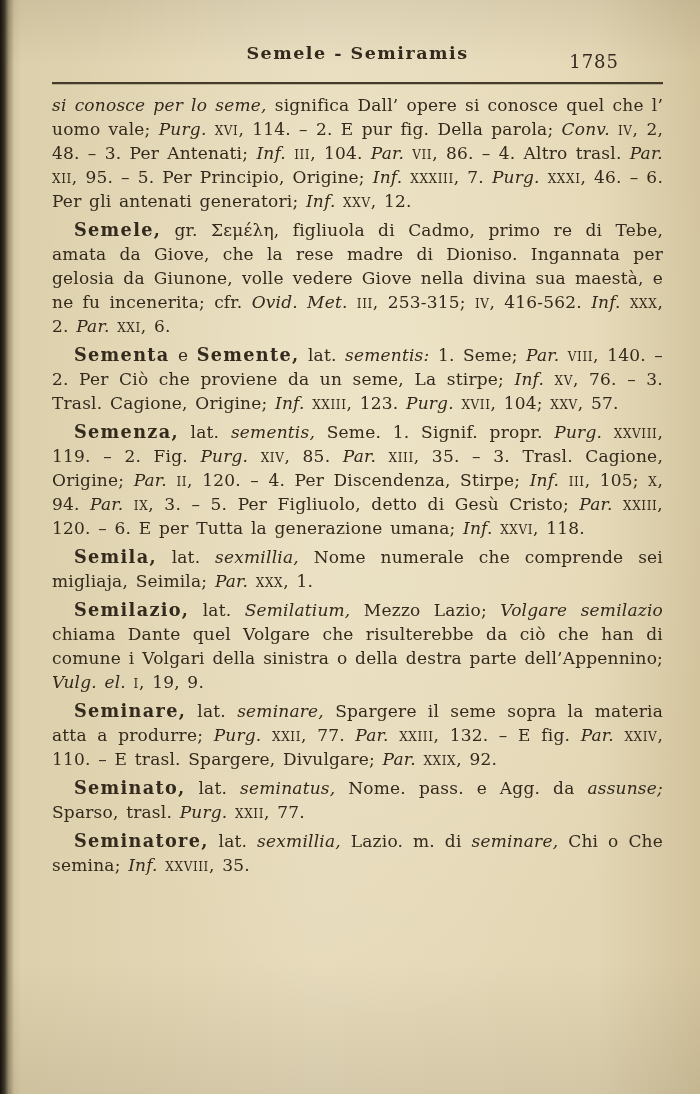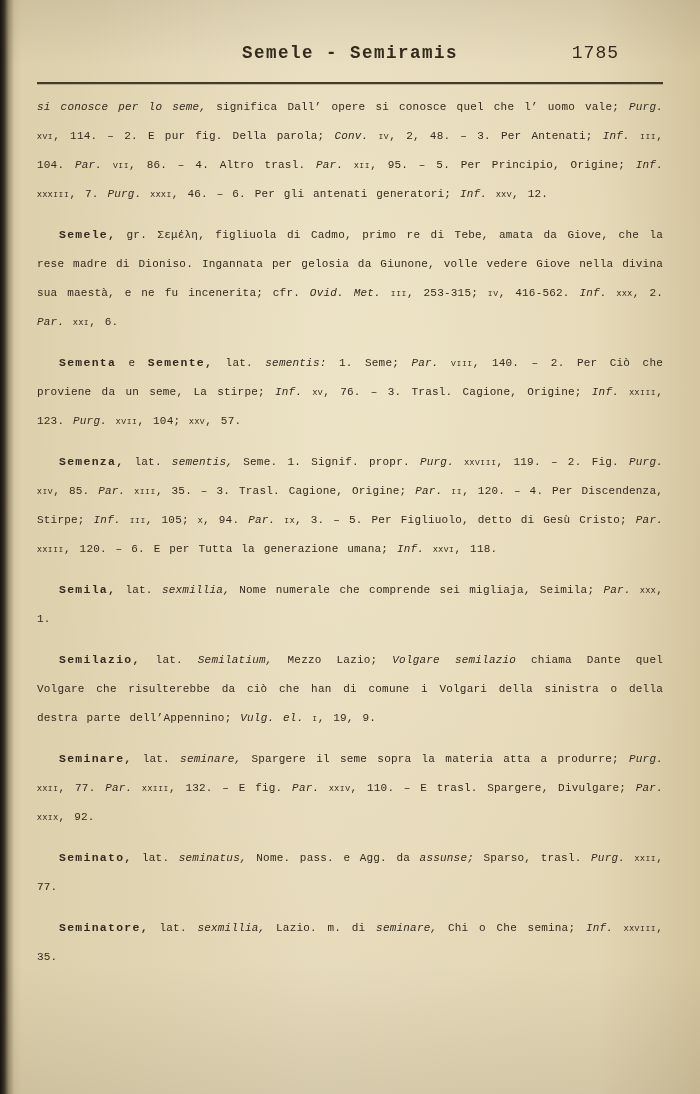--- a/index.html
+++ b/index.html
@@ -23,61 +23,60 @@
   }
   .binding-shadow {
     position: absolute;
     left: 0; top: 0;
     width: 14px; height: 100%;
     background: linear-gradient(to right, #15110c 0%, #3b3427 30%, rgba(59,52,39,0.35) 60%, rgba(59,52,39,0) 100%);
   }
   .page-inner {
     position: relative;
     box-sizing: border-box;
-    padding: 42px 37px 0 37px;
+    padding: 42px 37px 0 52px;
     height: 100%;
-    font-family: Liberation Mono, monospace;
   }
   .running-header {
     position: relative;
     height: 23px;
     line-height: 23px;
   }
   .header-title {
     display: block;
     text-align: center;
     font-weight: 700;
     font-size: 17.5px;
     letter-spacing: 1.5px;
   }
   .page-number {
     position: absolute;
     right: 44px;
-    top: 0;
+    top: 8px;
     font-size: 18px;
     letter-spacing: 1px;
   }
   .header-rule {
     margin-top: 17px;
     border-top: 2px solid #453b29;
     box-shadow: 0 1px 0 rgba(69,59,41,0.25);
     height: 0;
   }
   .page-body {
     margin-top: 9px;
-    font-size: 11px;
-    line-height: 29px;
+    font-size: 17px;
+    line-height: 24px;
     word-spacing: 2px;
     letter-spacing: 0.2px;
   }
   .para {
     margin: 0;
     text-align: justify;
   }
-  .para + .para { margin-top: 11px; }
+  .para + .para { margin-top: 5px; }
   .para.indent { text-indent: 22px; }
   .para .i { font-style: italic; }
   .para .b {
     font-weight: 700;
     letter-spacing: 1.3px;
     font-size: 1.04em;
   }
   .para .sc {
     font-variant: small-caps;
     letter-spacing: 0.6px;

